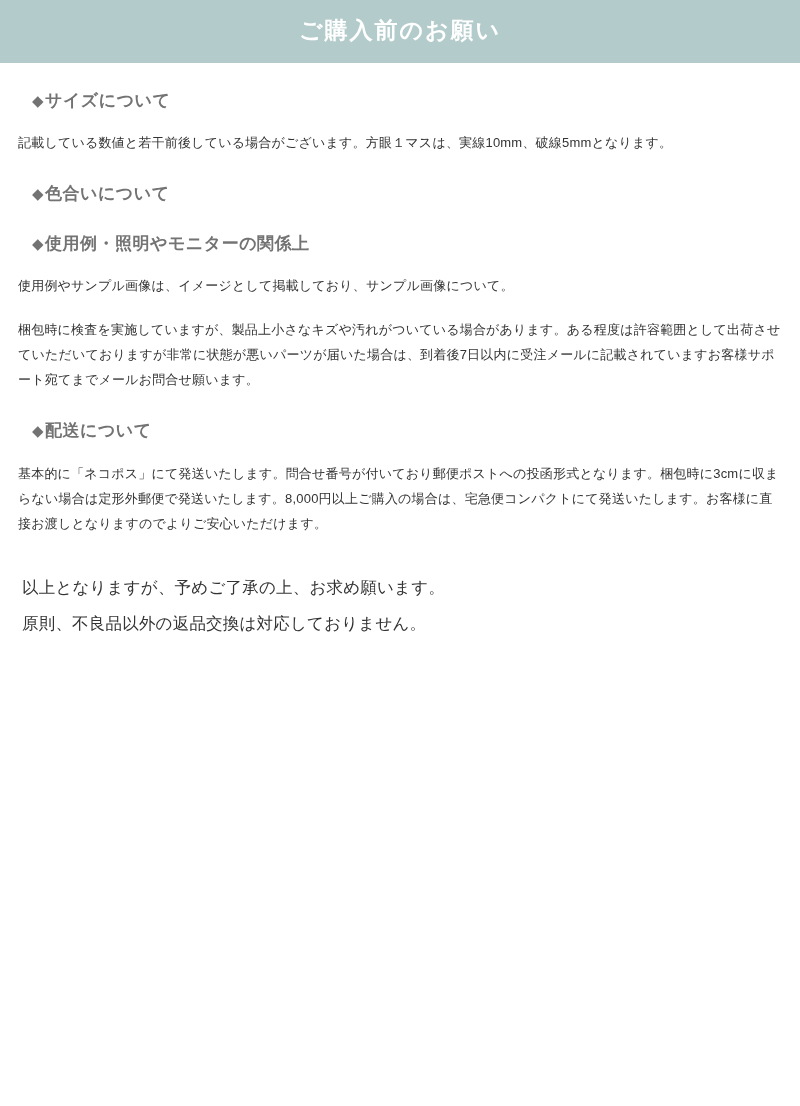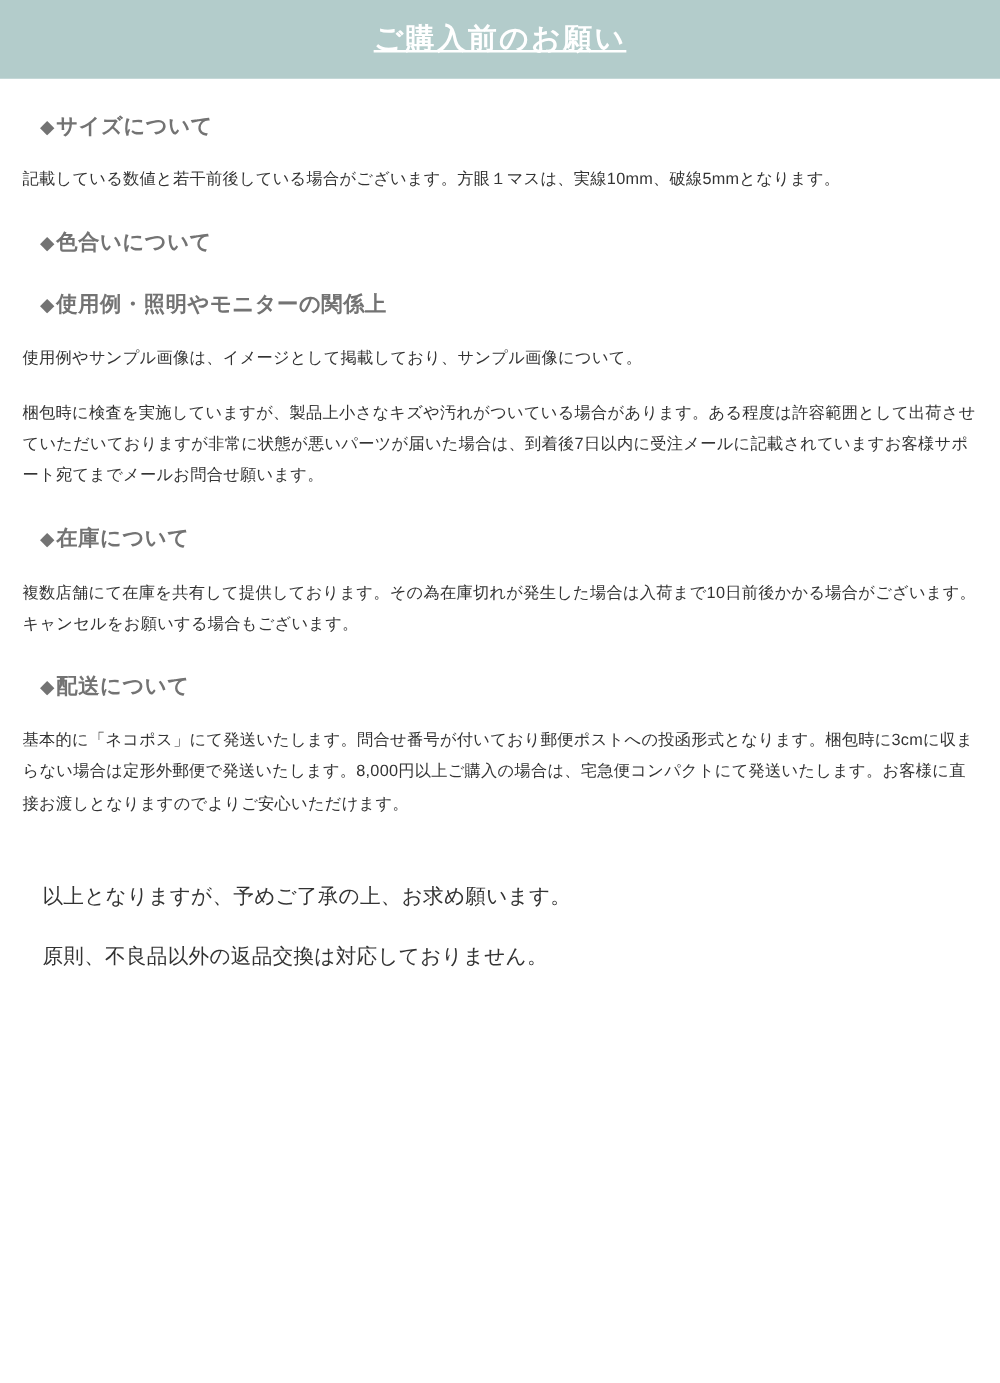--- a/index.html
+++ b/index.html
@@ -21,21 +21,20 @@
   }
   .banner {
     background: #b3cccb;
     color: #ffffff;
     text-align: center;
     font-size: 23px;
     font-weight: bold;
     letter-spacing: 2px;
     padding: 17px 0 18px 0;
     line-height: 1.2;
-    text-decoration: underline;
   }
   .content {
     padding: 0 18px 0 18px;
     box-sizing: border-box;
   }
   .section {
     margin: 0;
   }
   .section-heading {
     font-size: 17px;
@@ -61,21 +60,21 @@
   }
   .footer-note {
     font-size: 16.5px;
     color: #333333;
     line-height: 1.95;
     margin: 0;
     padding: 30px 0 16px 0;
     letter-spacing: 0.2px;
   }
   .footer-note div {
-    margin: 16px;
+    margin: 4px;
   }
 </style>
 </head>
 <body>
 
 <div class="page">
 
   <div class="banner">
     <span>ご購入前のお願い</span>
   </div>
@@ -93,24 +92,20 @@
 
     <div class="section">
       <div class="section-heading"><span class="diamond">◆</span><span>使用例・照明やモニターの関係上</span></div>
       <p class="section-body">使用例やサンプル画像は、イメージとして掲載しており、サンプル画像について。</p>
     </div>
 
     <div class="section">
       <p class="section-body">梱包時に検査を実施していますが、製品上小さなキズや汚れがついている場合があります。ある程度は許容範囲として出荷させていただいておりますが非常に状態が悪いパーツが届いた場合は、到着後7日以内に受注メールに記載されていますお客様サポート宛てまでメールお問合せ願います。</p>
     </div>
 
-    <div class="section">
-      <div class="section-heading"><span class="diamond">◆</span><span>在庫について</span></div>
-      <p class="section-body">複数店舗にて在庫を共有して提供しております。その為在庫切れが発生した場合は入荷まで10日前後かかる場合がございます。キャンセルをお願いする場合もございます。</p>
-    </div>
 
     <div class="section">
       <div class="section-heading"><span class="diamond">◆</span><span>配送について</span></div>
       <p class="section-body">基本的に「ネコポス」にて発送いたします。問合せ番号が付いており郵便ポストへの投函形式となります。梱包時に3cmに収まらない場合は定形外郵便で発送いたします。8,000円以上ご購入の場合は、宅急便コンパクトにて発送いたします。お客様に直接お渡しとなりますのでよりご安心いただけます。</p>
     </div>
 
     <div class="footer-note">
       <div>以上となりますが、予めご了承の上、お求め願います。</div>
       <div>原則、不良品以外の返品交換は対応しておりません。</div>
     </div>

